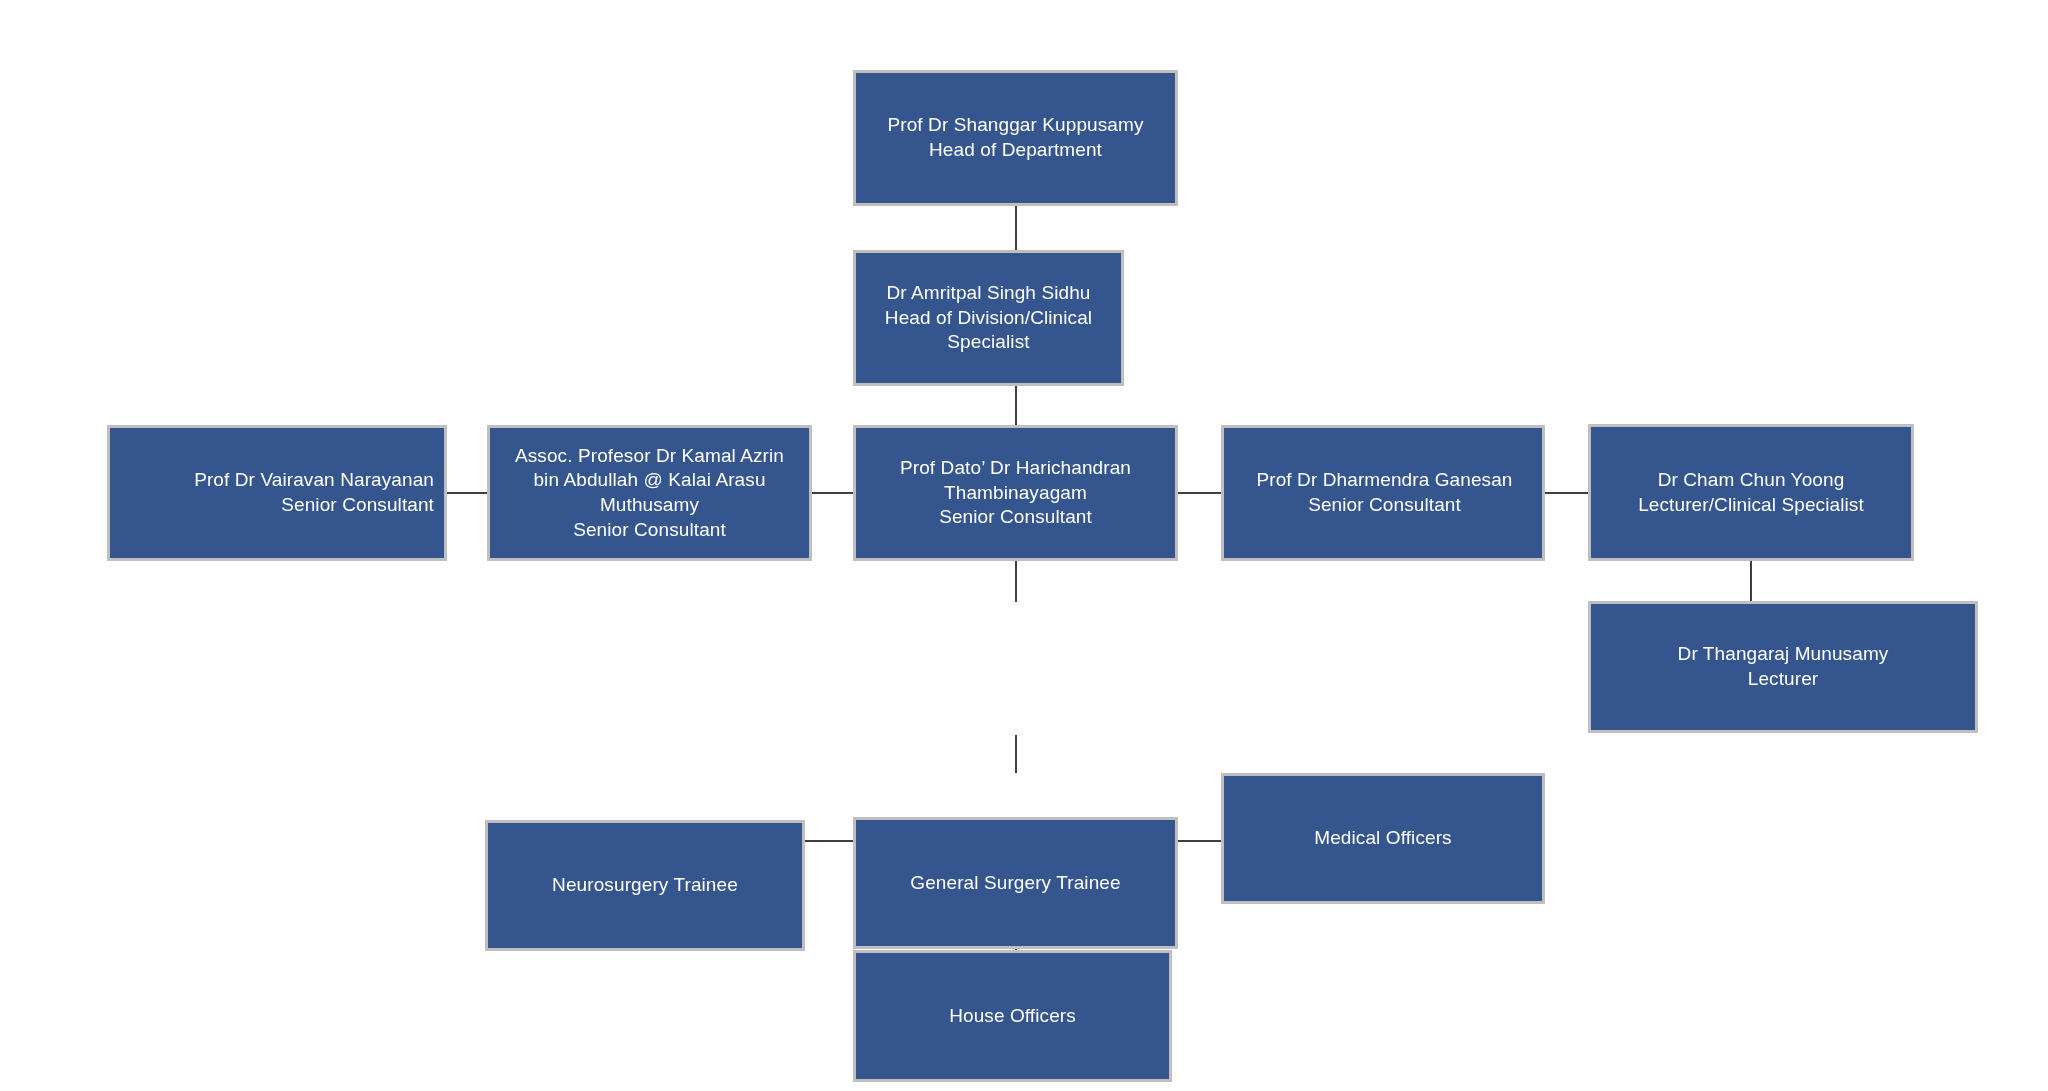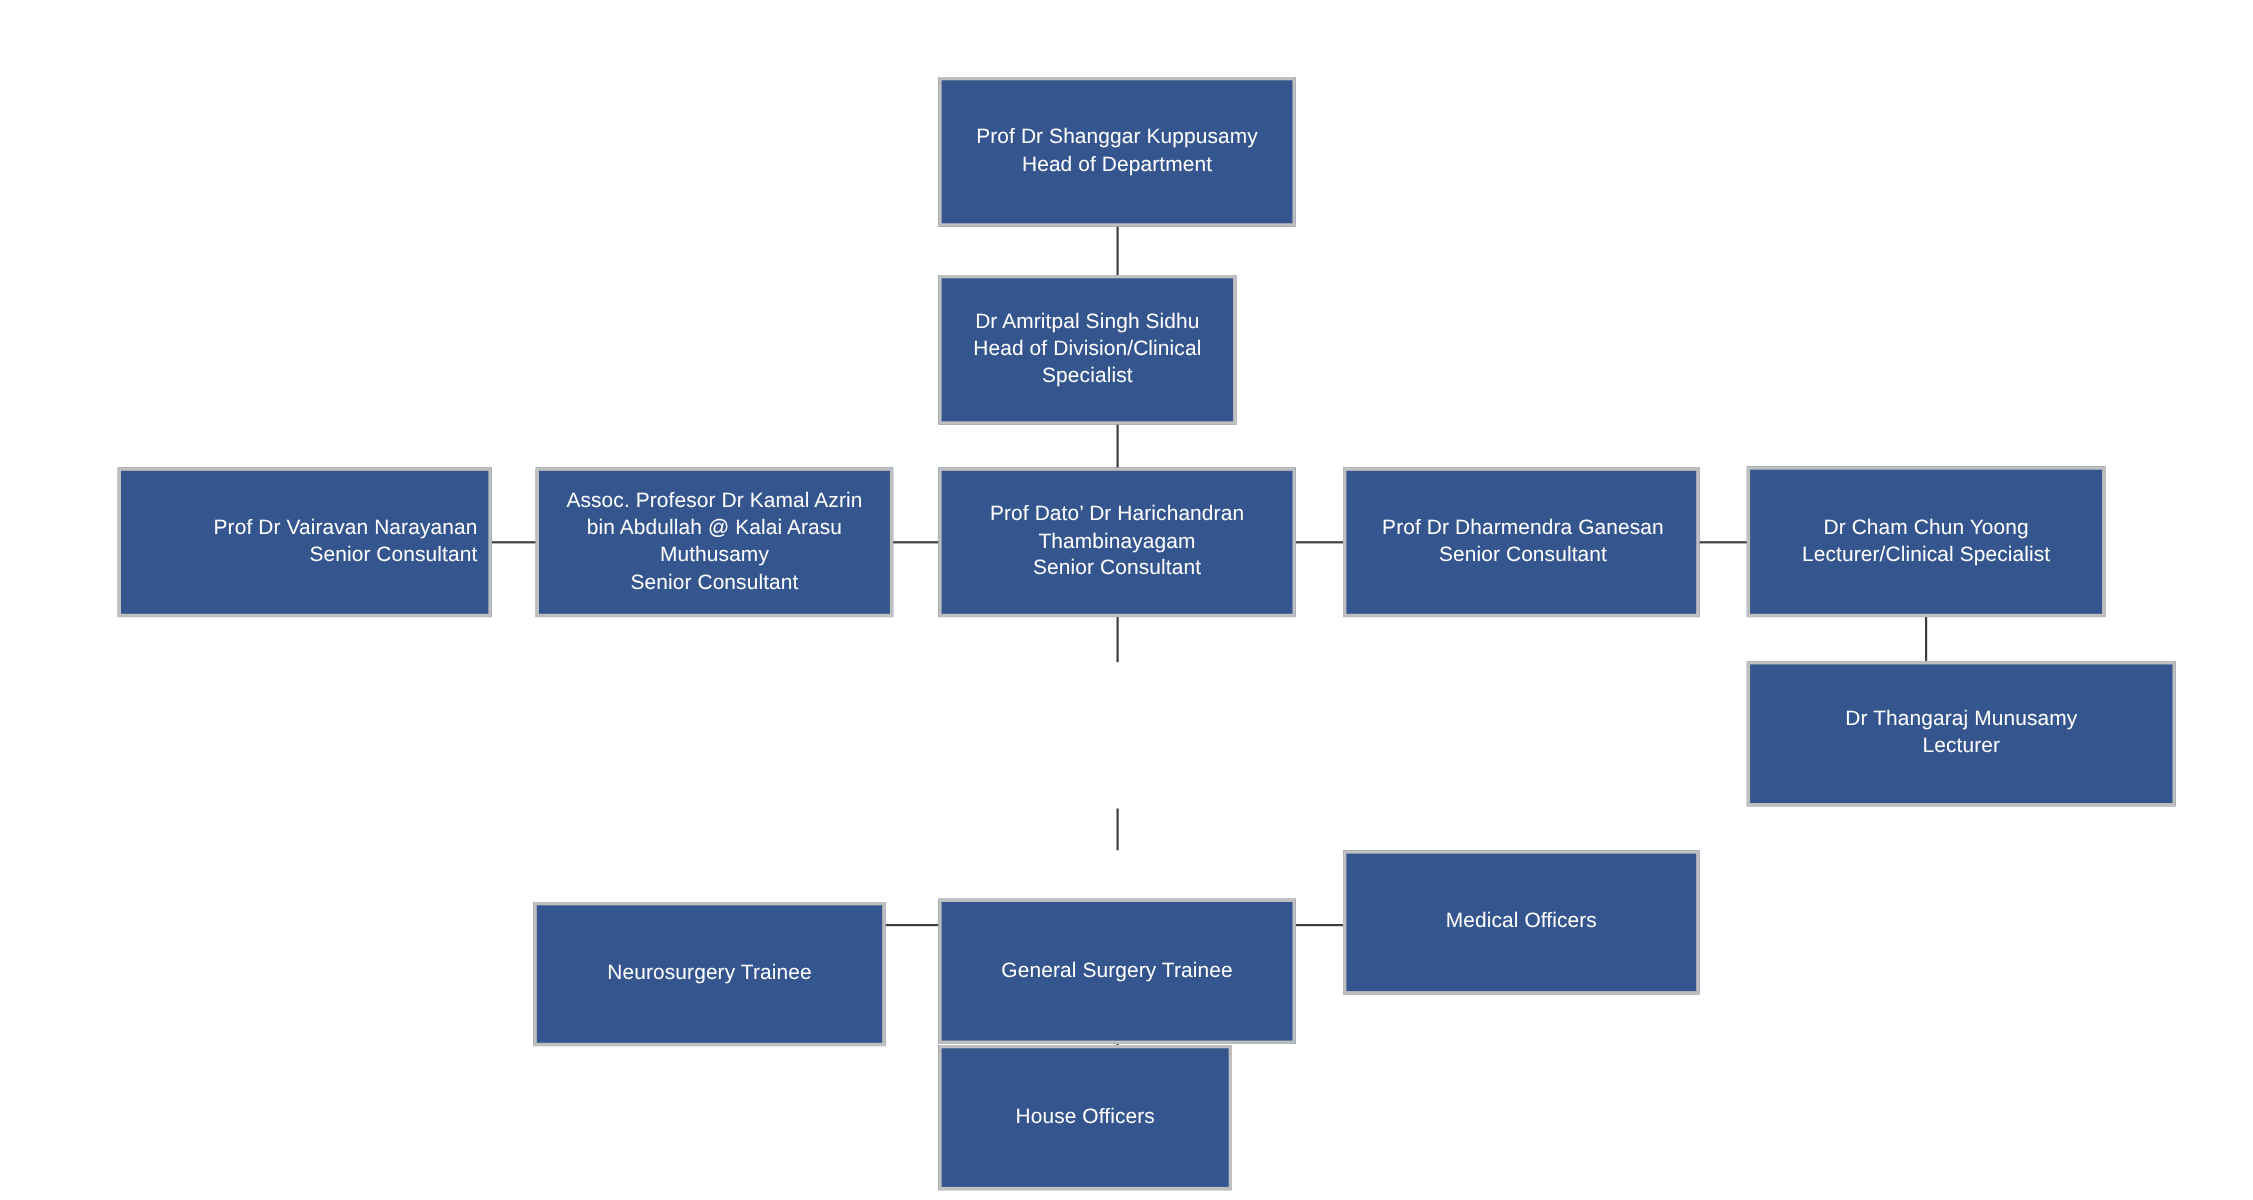--- a/index.html
+++ b/index.html
@@ -126,17 +126,17 @@
   </div>
 
   <div class="node" style="left:853px; top:773px; width:325px; height:132px;margin-top:44px;">
     <span class="label">General Surgery Trainee</span>
   </div>
 
   <div class="node" style="left:1221px; top:773px; width:324px; height:131px;">
     <span class="label">Medical Officers</span>
   </div>
 
-  <div class="node" style="left:853px; top:950px; width:267px; height:132px;justify-content:center;">
+  <div class="node" style="left:853px; top:950px; width:319px; height:132px;justify-content:center;">
     <span class="label">House Officers</span>
   </div>
 
 </div>
 
 </body></html>

